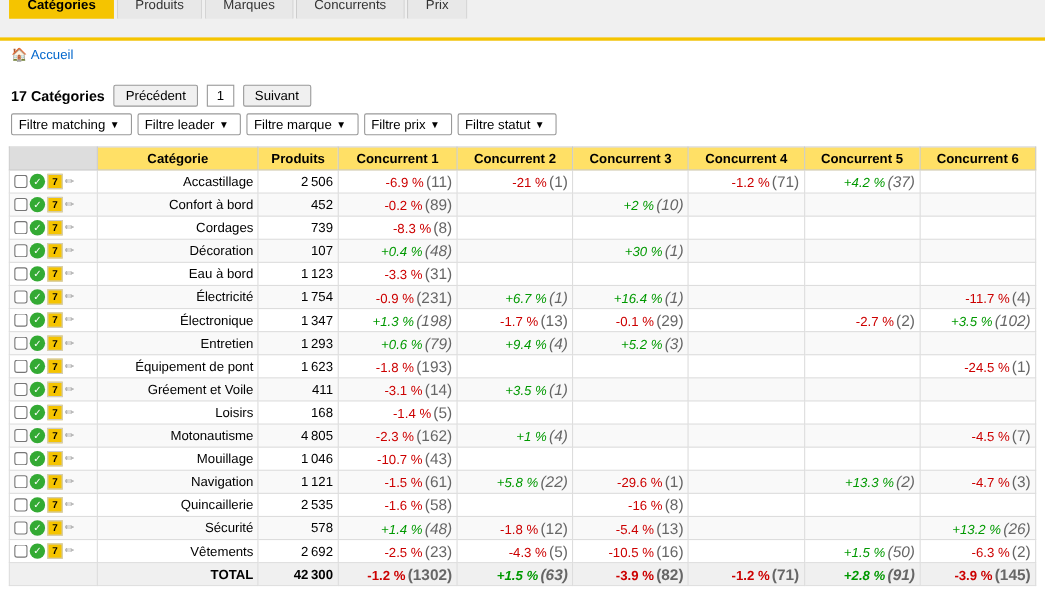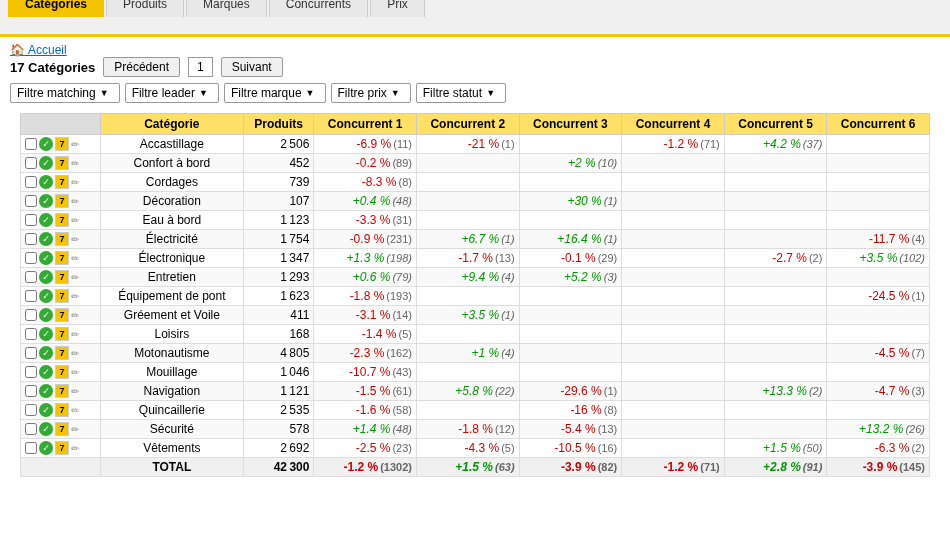--- a/index.html
+++ b/index.html
@@ -5,56 +5,56 @@
     * { box-sizing: border-box; margin: 0; padding: 0; font-family: Arial, sans-serif; font-size: 12px; }
     body { background: #fff; width: 950px; height: 550px; overflow: hidden; }
 
     
     .tabs { display: flex; align-items: flex-end; background: #f0f0f0; border-bottom: 3px solid #f5c400; padding: 17px 8px; height: 36px; }
     .tab { padding: 6px 16px; cursor: pointer; border: 1px solid #ccc; border-bottom: none; margin-right: 2px; background: #e8e8e8; color: #333; border-radius: 3px 3px 0 0; }
     .tab.active { background: #f5c400; font-weight: bold; color: #000; border-color: #f5c400; }
 
     
     .header { padding: 6px 10px 4px 10px; }
-    .breadcrumb { color: #555; font-size: 11px; margin-bottom: 0; text-decoration: underline; }
+    .breadcrumb { color: #555; font-size: 11px; margin-bottom: 20px; }
     .breadcrumb a { color: #0066cc; text-decoration: none; }
     .count-nav { display: flex; align-items: center; gap: 8px; margin-bottom: 6px; }
     .count-label { font-weight: bold; font-size: 13px; }
     .nav-btn { padding: 2px 10px; border: 1px solid #999; background: #f0f0f0; cursor: pointer; border-radius: 2px; }
     .page-num { padding: 2px 8px; border: 1px solid #999; background: #fff; }
 
     
     .filters { display: flex; gap: 5px; flex-wrap: wrap; margin-bottom: 6px; }
     .filter-select { display: flex; align-items: center; border: 1px solid #999; background: #fff; padding: 2px 6px; cursor: pointer; border-radius: 2px; }
     .filter-select span { margin-right: 4px; }
     .filter-arrow { font-size: 9px; }
 
     
-    .table-wrap { overflow-x: auto; padding: 0 20px; border-radius: 24px; }
+    .table-wrap { overflow-x: auto; padding: 0 8px; }
     table { border-collapse: collapse; width: 100%; font-size: 11px; }
     th { background: #ffe066; font-weight: bold; text-align: center; padding: 3px 4px; border: 1px solid #ccc; white-space: nowrap; }
     th.cat-col { background: #ffe066; }
     td { border: 1px solid #ddd; padding: 2px 4px; white-space: nowrap; }
     tr:nth-child(even) td { background: #f9f9f9; }
     tr:nth-child(odd) td { background: #fff; }
     .total-row td { background: #f0f0f0 !important; font-weight: bold; }
 
     
     .ctrl { display: flex; align-items: center; gap: 2px; }
     .chk { width: 12px; height: 12px; border: 1px solid #999; }
     .green-circle { width: 14px; height: 14px; border-radius: 50%; background: #33aa33; display: inline-flex; align-items: center; justify-content: center; color: #fff; font-size: 9px; }
     .num-badge { width: 14px; height: 14px; background: #f5c400; border: 1px solid #ccc; display: inline-flex; align-items: center; justify-content: center; font-size: 9px; font-weight: bold; }
     .edit-icon { color: #888; font-size: 10px; cursor: pointer; }
 
     
     .positive { color: #009900; background: #ccffcc; text-align: right; font-style: italic; }
     .negative { color: #cc0000; background: #ffcccc; text-align: right; }
     .neutral { text-align: right; }
-    .sub-num { color: #666; font-size: 11px; margin-left: 2px; }
-    .cat-name { text-align: center; padding-left: 4px; margin-top: 39px; }
+    .sub-num { color: #666; font-size: 14px; margin-left: 2px; }
+    .cat-name { text-align: right; padding-left: 4px; margin-top: 39px; }
     .prod-num { text-align: right; }
   </style>
 </head>
 <body>
 
 <div id="app">
 
   <div class="tabs">
   <div class="tab active">Catégories</div>
       <div class="tab">Produits</div>

